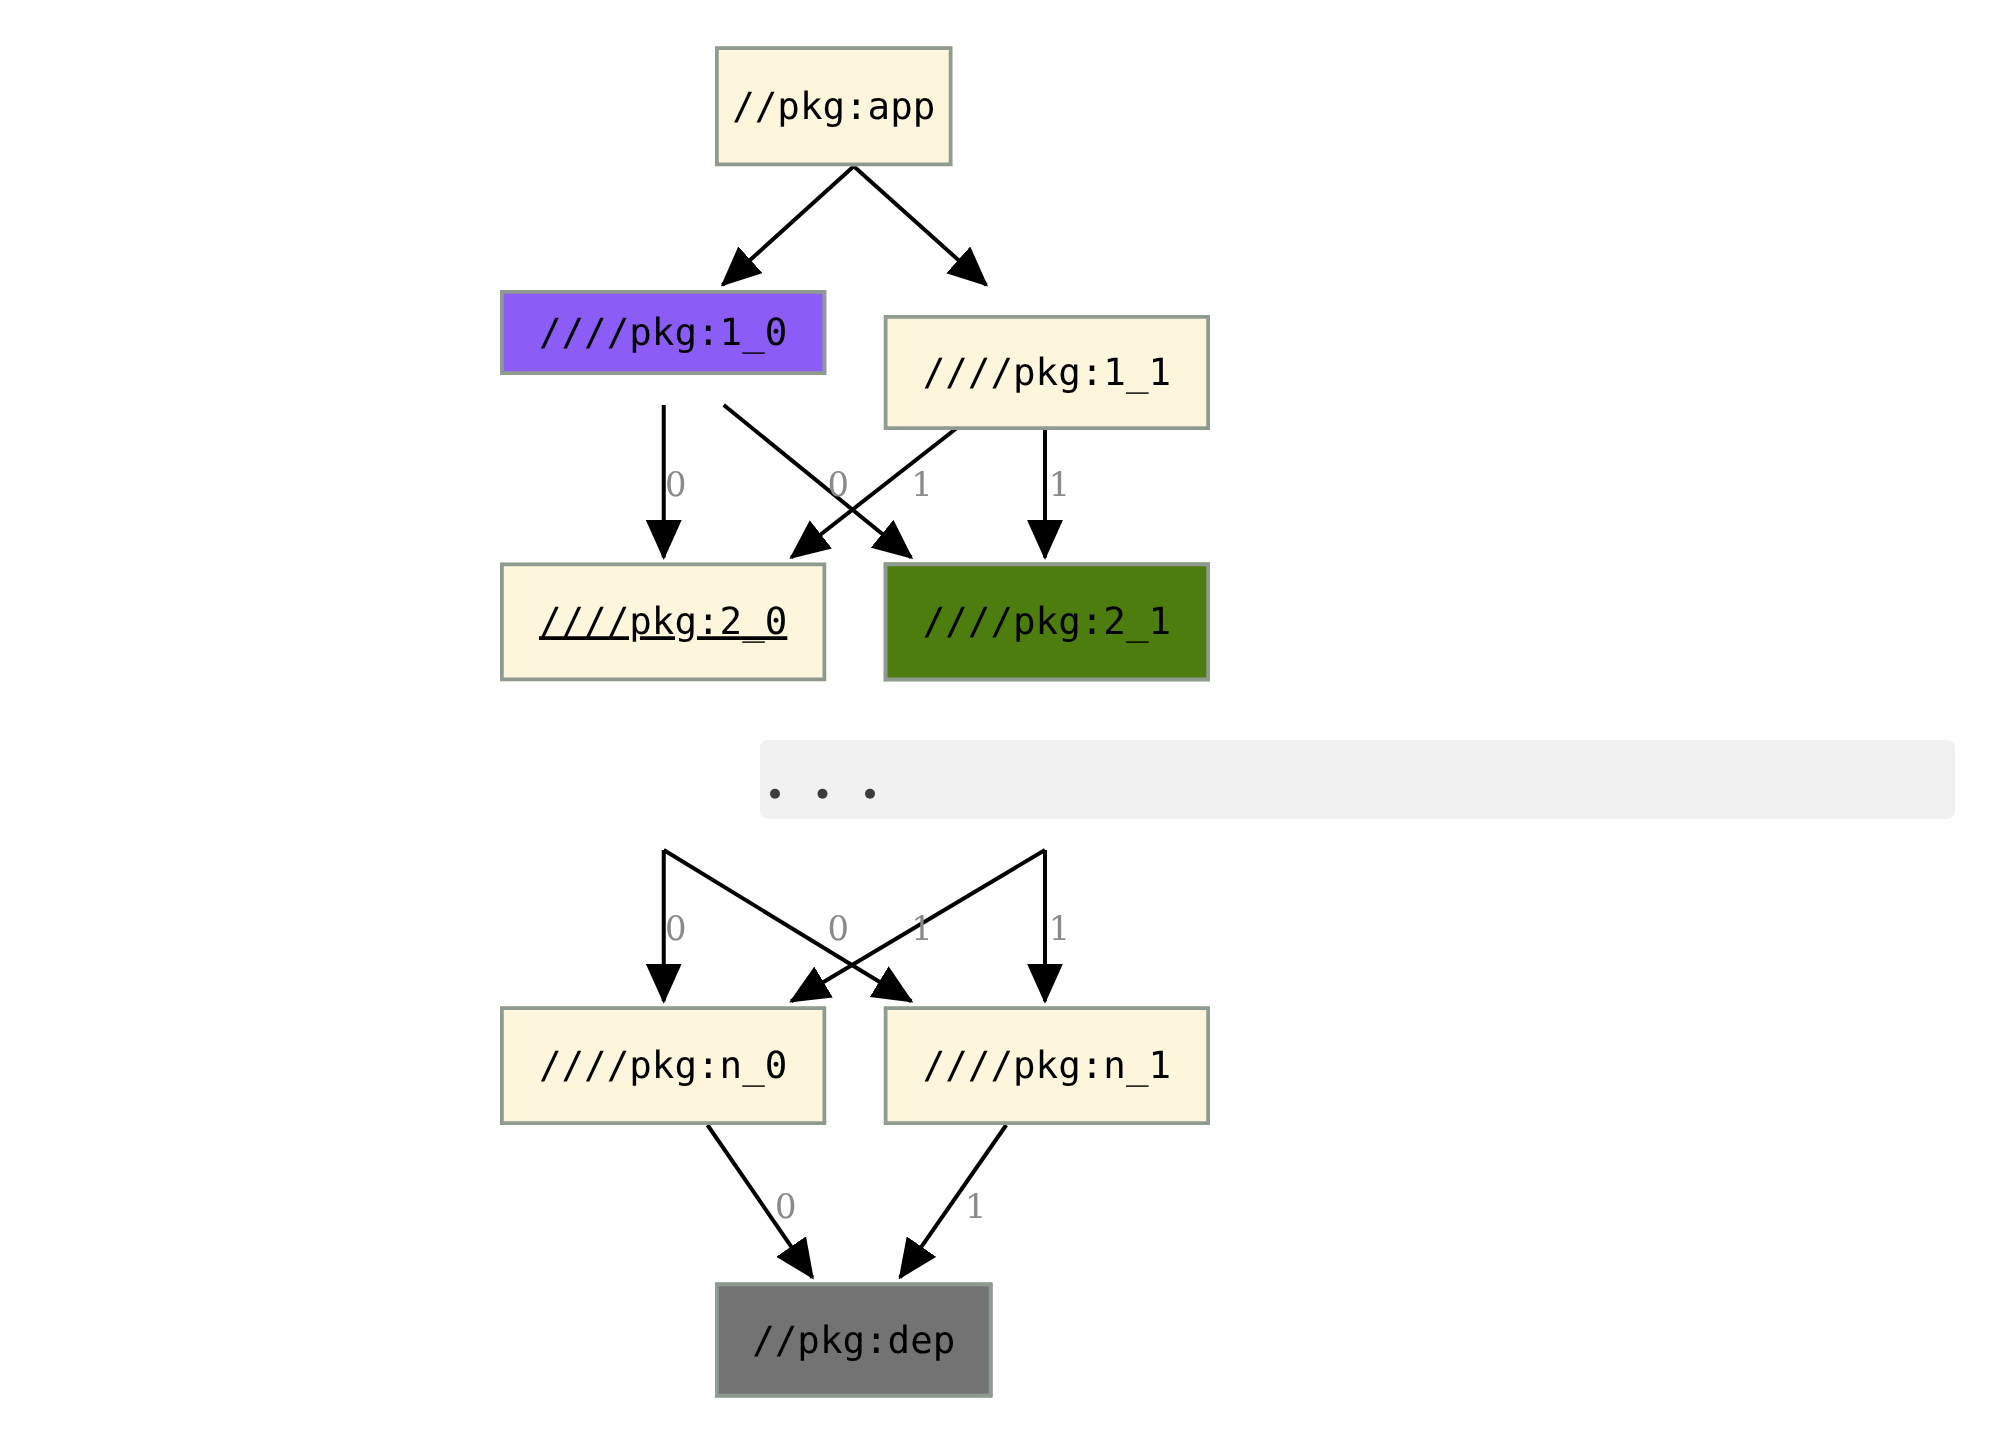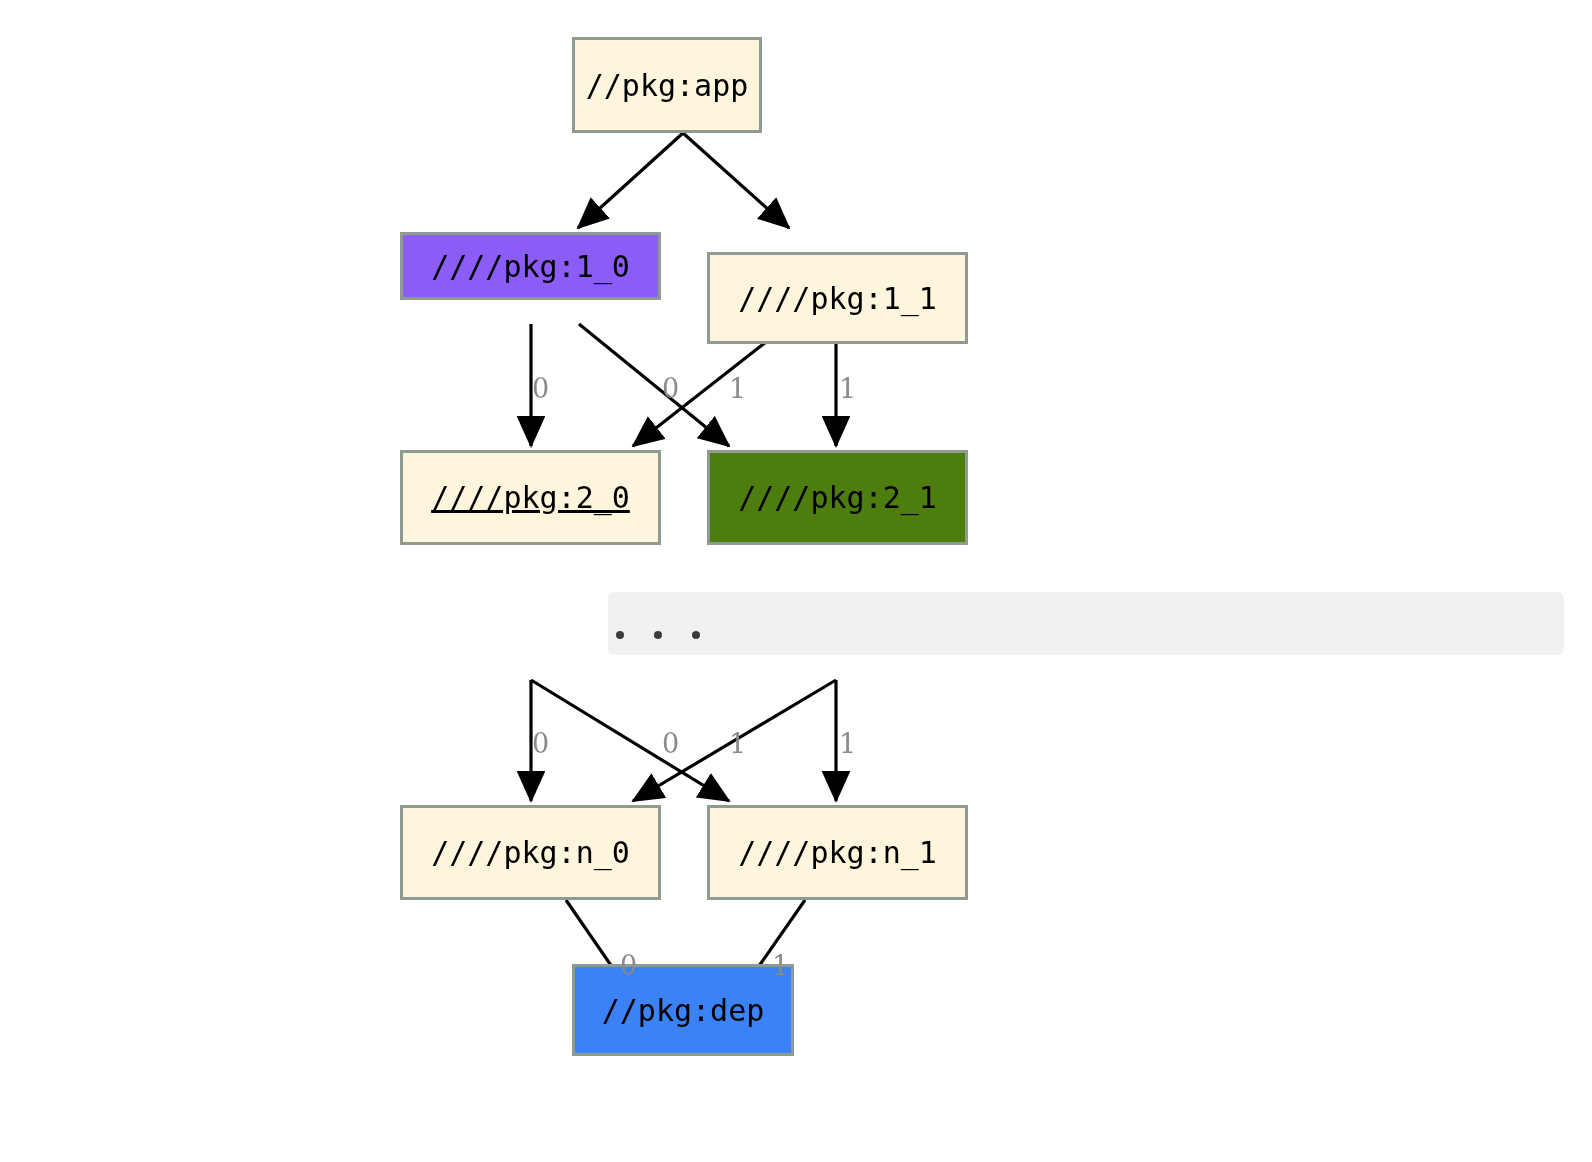--- a/index.html
+++ b/index.html
@@ -105,21 +105,21 @@
     </div>
     <div class="node-box" style="left: 707px; top: 450px; width: 261px; height: 95px; background: #4d7c0f; border-color: rgb(143, 154, 144);">
       <span>////pkg:2_1</span>
     </div>
     <div class="node-box" style="left: 400px; top: 805px; width: 261px; height: 95px; background: rgb(253, 246, 220); border-color: rgb(143, 154, 144);">
       <span>////pkg:n_0</span>
     </div>
     <div class="node-box" style="left: 707px; top: 805px; width: 261px; height: 95px; background: rgb(253, 246, 220); border-color: rgb(143, 154, 144);">
       <span>////pkg:n_1</span>
     </div>
-    <div class="node-box" style="left: 572px; top: 964px; width: 222px; height: 92px; background: #3b82f6; border-color: rgb(143, 154, 144);">
+    <div class="node-box" style="left: 572px; top: 1026px; width: 222px; height: 92px; background: #737373; border-color: rgb(143, 154, 144);">
       <span>//pkg:dep</span>
     </div>
   </div>
 
 <div id="edge-label-layer">
     <div class="edge-label" style="left: 532px; top: 375px; color: rgb(138, 138, 138);">0</div>
     <div class="edge-label" style="left: 729px; top: 375px; color: rgb(138, 138, 138);">1</div>
     <div class="edge-label" style="left: 662px; top: 375px; color: rgb(138, 138, 138);">0</div>
     <div class="edge-label" style="left: 839px; top: 375px; color: rgb(138, 138, 138);">1</div>
     <div class="edge-label" style="left: 532px; top: 730px; color: rgb(138, 138, 138);">0</div>

